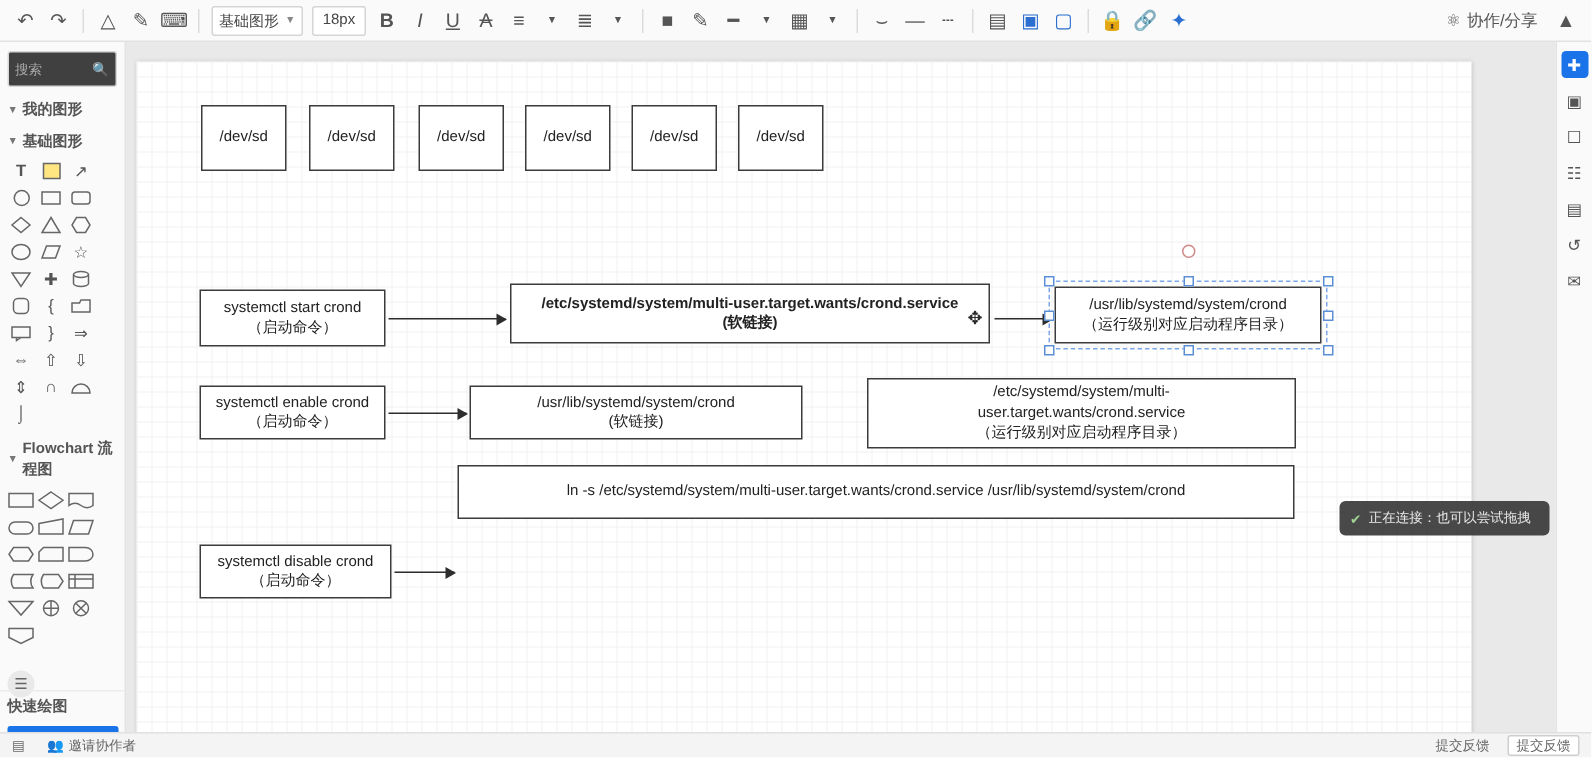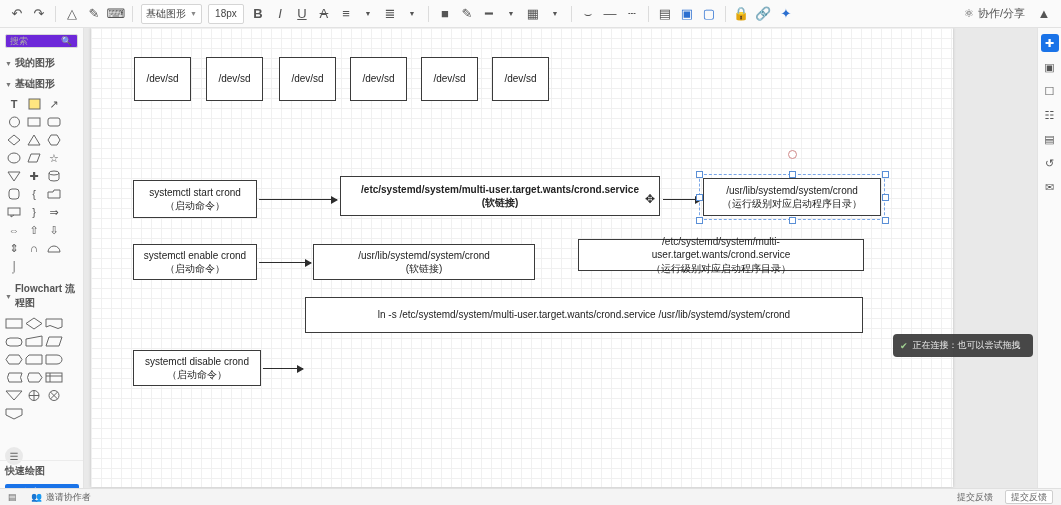--- a/index.html
+++ b/index.html
@@ -43,21 +43,21 @@
   }
   #share-btn .si{margin-right:4px;font-size:11px;}
 
   
   #leftpanel{
     position:absolute;left:0;top:28px;width:84px;height:477px;
     background:#fafafa;border-right:1px solid #e3e3e3;box-sizing:border-box;
     overflow:hidden;
   }
   #searchbox{
-    margin:6px 5px 4px 5px;height:14px;border:1px solid #d8d8d8;background:#6d28d9;
+    margin:6px 5px 4px 5px;height:24px;border:1px solid #d8d8d8;background:#404040;
     border-radius:2px;display:flex;align-items:center;padding:0 4px;box-sizing:border-box;
   }
   #searchbox .ph{font-size:9px;color:#aaa;flex:1;}
   #searchbox .mag{font-size:9px;color:#b5b5b5;}
   .sect-head{
     display:flex;align-items:center;font-size:10px;color:#555;
     padding:4px 5px 3px 5px;font-weight:bold;
   }
   .sect-head .caret{font-size:7px;margin-right:3px;color:#777;}
   #dropzone{
@@ -87,27 +87,28 @@
     background:#e9e9e9;display:flex;align-items:center;justify-content:center;
     font-size:10px;color:#666;
   }
 
   
   #canvaswrap{
     position:absolute;left:84px;top:28px;width:977px;height:460px;
     background:#e9e9e9;overflow:hidden;
   }
   #page{
-    position:absolute;left:7px;top:0px;width:862px;height:459px;background:#fff;
+    position:absolute;left:7px;top:13px;width:862px;height:459px;background:#fff;
     box-shadow:0 0 3px rgba(0,0,0,.18);
     background-image:
       linear-gradient(to right,#f0f0f0 1px,transparent 1px),
       linear-gradient(to bottom,#f0f0f0 1px,transparent 1px);
     background-size:10px 10px;
     overflow:hidden;
+    padding-left:28px;
   }
   .node{
     position:absolute;border:1px solid #3b3b3b;background:#fff;box-sizing:border-box;
     display:flex;align-items:center;justify-content:center;text-align:center;
     font-size:10px;color:#222;line-height:1.35;padding:2px;
   }
   .node.b{font-weight:bold;}
   .node .l2{font-weight:normal;}
   .arrow{position:absolute;height:0;border-top:1px solid #2d2d2d;}
   .arrow:after{
@@ -483,21 +484,21 @@
         <div>（启动命令）</div>
       </div>
     </div>
     <div class="arrow" style="left:168px;top:234px;width:52px"></div>
     <div class="node" style="left:222px;top:216px;width:222px;height:36px">
       <div>
         <div>/usr/lib/systemd/system/crond</div>
         <div>(软链接)</div>
       </div>
     </div>
-    <div class="node" style="left:487px;top:211px;width:286px;height:32px">
+    <div class="node" style="left:487px;top:211px;width:286px;height:47px">
       <div>
         <div>/etc/systemd/system/multi-</div>
         <div>user.target.wants/crond.service</div>
         <div>（运行级别对应启动程序目录）</div>
       </div>
     </div>
 
     <div class="node" style="left:214px;top:269px;width:558px;height:36px">
       <span>ln -s /etc/systemd/system/multi-user.target.wants/crond.service /usr/lib/systemd/system/crond</span>
     </div>

